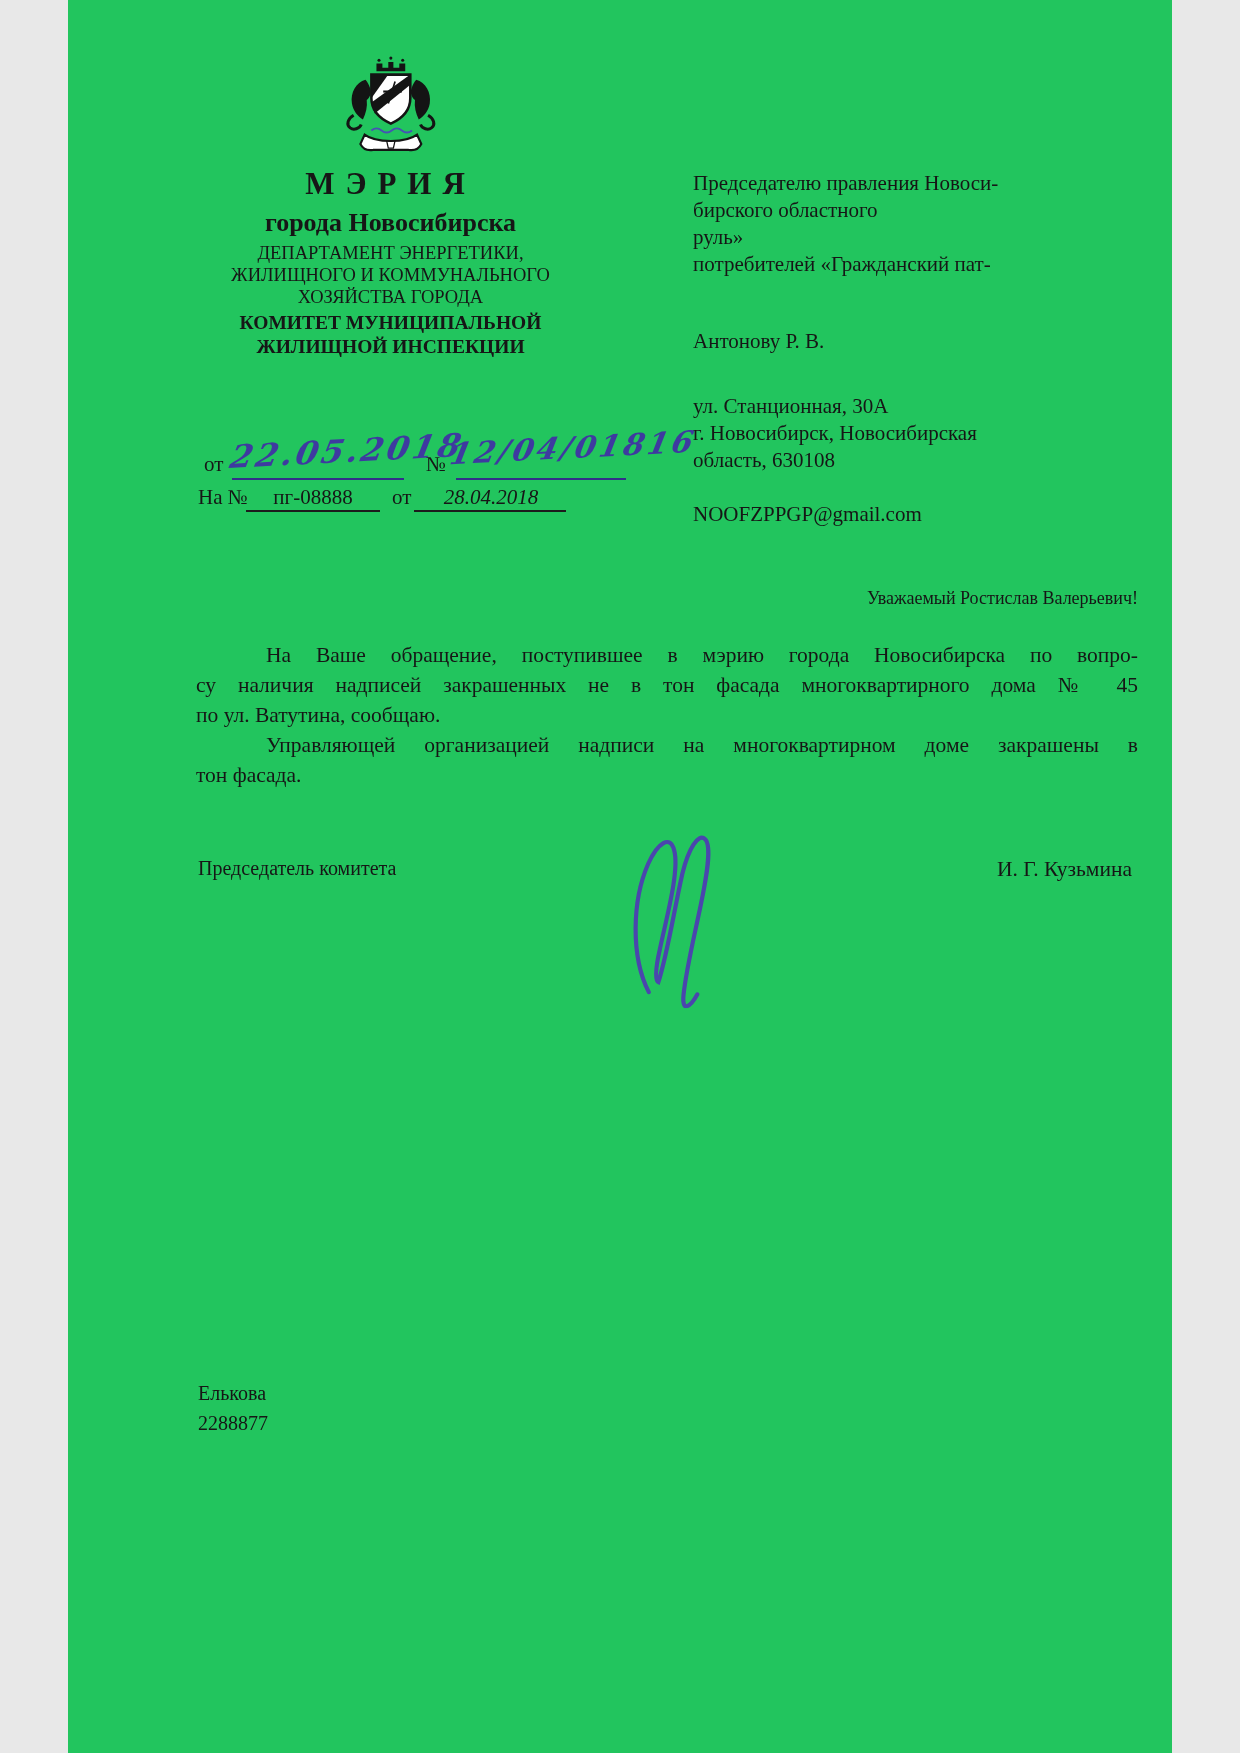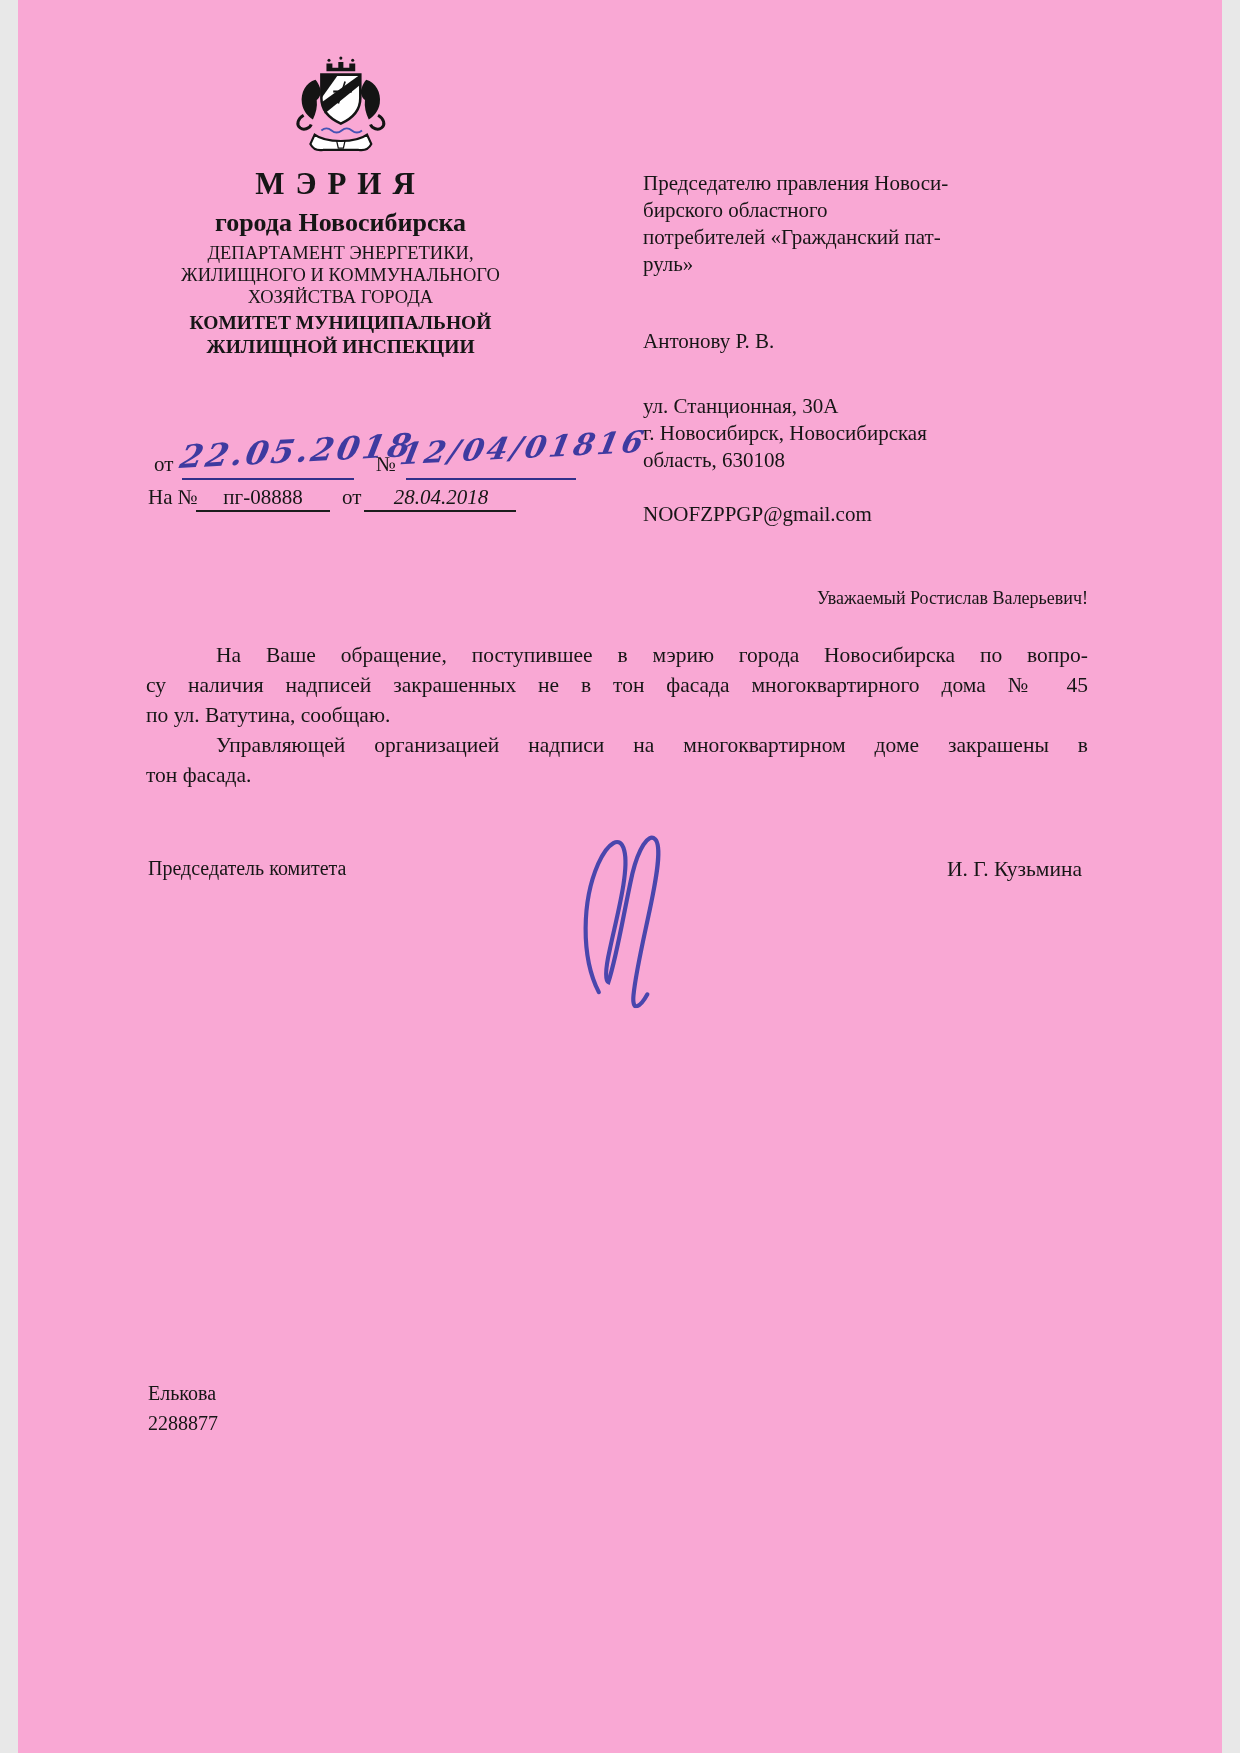--- a/index.html
+++ b/index.html
@@ -1,20 +1,20 @@
 <!DOCTYPE html>
 <html><head>
 <meta charset="utf-8">
 <style>
   html,body{margin:0;padding:0;background:#e8e8e8;}
   #page{
     position:relative;
-    width:1204px;height:1753px;
+    width:1104px;height:1753px;
     margin:0 auto;
-    background:#f9a8d4;
+    background:#22c55e;
     color:#161616;
     font-family:"Liberation Serif",serif;
     overflow:hidden;
   }
   
   .emblem{position:absolute;left:270px;top:56px;width:104px;height:110px;}
   .org-block{position:absolute;left:105px;top:168px;width:435px;text-align:center;}
   .org-top{font-size:31px;font-weight:bold;letter-spacing:11px;line-height:1.05;}
   .org-bottom{font-size:26px;font-weight:bold;margin-top:8px;line-height:1.05;}
   .dept{font-size:18.5px;line-height:1.2;margin-top:6px;}
@@ -113,22 +113,22 @@
     <span class="seg" style="left:60px;top:2px;width:126px;">пг-08888</span>
     <span class="seg-line" style="left:56px;width:134px;"></span>
     <span style="position:absolute;left:202px;top:2px;">от</span>
     <span class="seg" style="left:228px;top:2px;width:146px;font-style:italic;">28.04.2018</span>
     <span class="seg-line" style="left:224px;width:152px;"></span>
   </div>
 
   <div class="recipient">
     <div>Председателю правления Новоси-</div>
     <div>бирского  областного</div>
+    <div>руль»</div>
     <div>потребителей «Гражданский пат-</div>
-    <div>руль»</div>
     <div class="name">Антонову Р. В.</div>
     <div class="r-addr">
       <div>ул. Станционная, 30А</div>
       <div>г. Новосибирск, Новосибирская</div>
       <div>область,  630108</div>
     </div>
     <div class="email">NOOFZPPGP@gmail.com</div>
   </div>
 
   <div class="salutation">Уважаемый Ростислав Валерьевич!</div>

